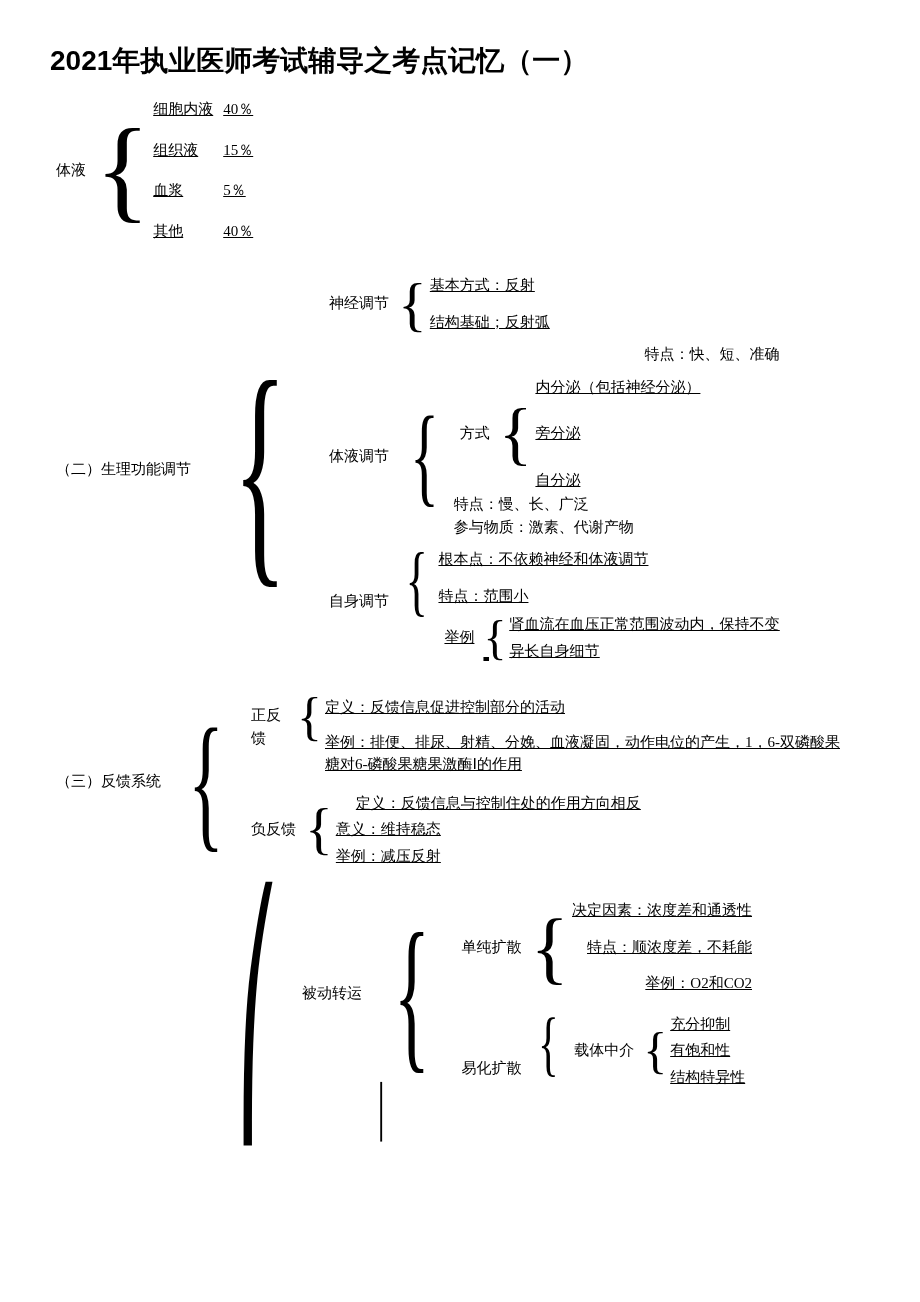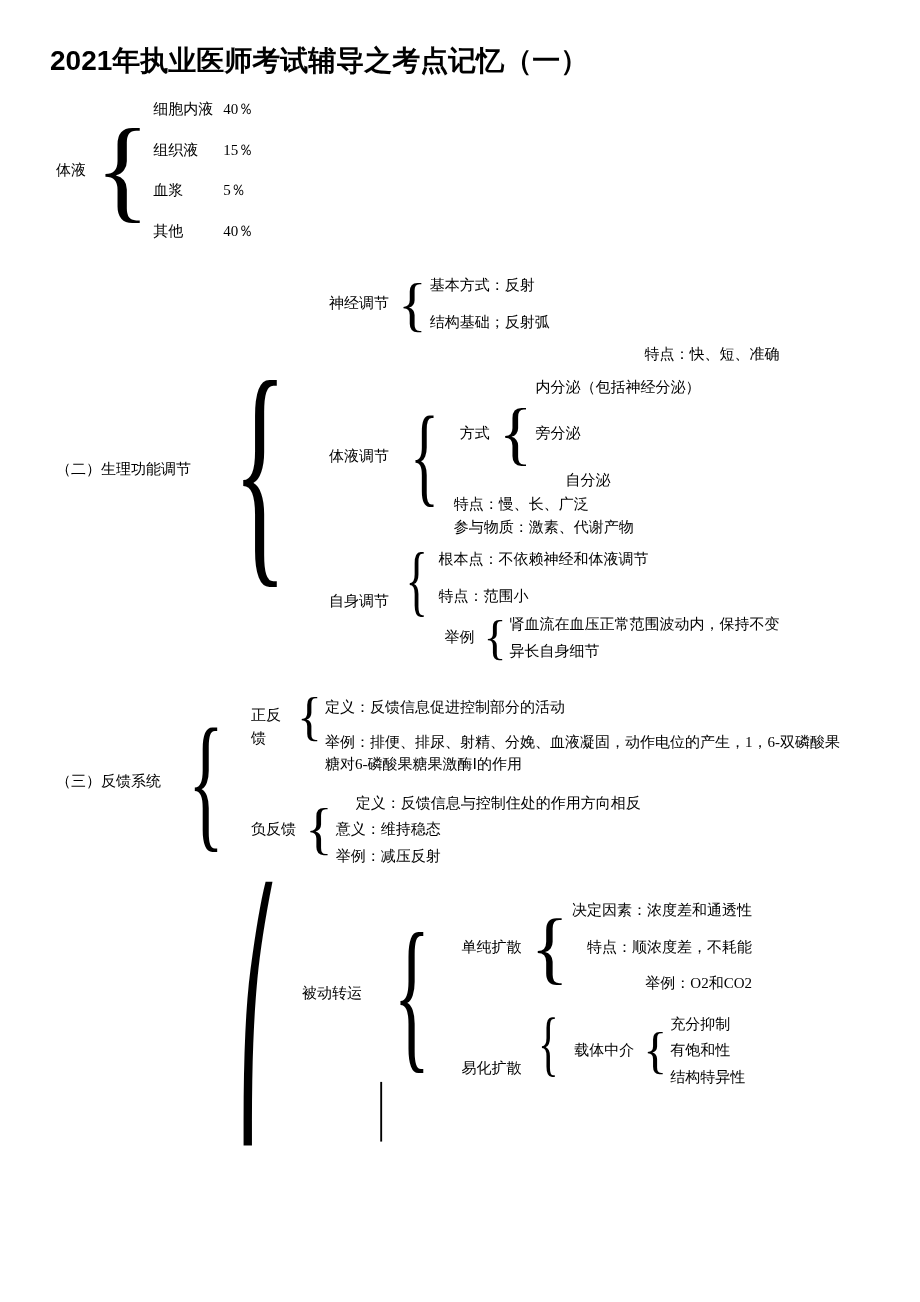--- a/index.html
+++ b/index.html
@@ -23,21 +23,21 @@
   .cell { padding: 4px 6px; }
   .brace {
     font-family: "Segoe UI Symbol", "Arial Unicode MS", serif;
     display: flex;
     align-items: center;
     justify-content: center;
     line-height: 0.9;
     padding: 0 3px;
   }
   .col { display: flex; flex-direction: column; }
-  .stack>div { padding: 2px 0; }
+  .stack>div { padding: 2px 0; text-decoration: underline; }
   .indent1 { margin-left: 18px; }
   .pair { display: flex; }
   .pair .k { width: 70px; }
 </style>
 </head>
 <body>
 
 <div class="title">2021年执业医师考试辅导之考点记忆（一）</div>
 
 <div class="section">
@@ -84,21 +84,21 @@
       <div class="row" style="align-items:center;">
         <div class="cell">体液调节</div>
         <div class="brace" style="font-size:110px; transform:scaleX(0.55);">{</div>
         <div class="col">
           <div class="row">
             <div class="cell">方式</div>
             <div class="brace" style="font-size:70px;">{</div>
             <div class="col stack" style="gap:20px;">
               <div>内分泌（包括神经分泌）</div>
               <div>旁分泌</div>
-              <div style="margin-left:30px;">自分泌</div>
+              <div style="">自分泌</div>
             </div>
           </div>
           <div>特点：慢、长、广泛</div>
           <div>参与物质：激素、代谢产物</div>
         </div>
       </div>
 
       <div class="row" style="align-items:flex-start;">
         <div class="col" style="align-items:flex-end;">
           <div style="height:40px;"></div>

